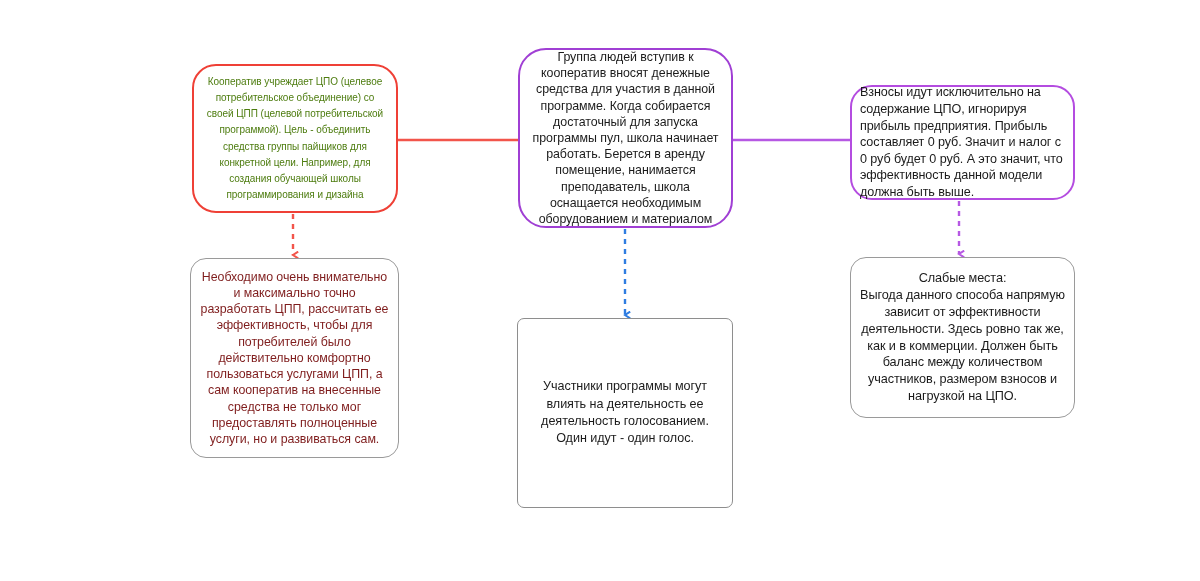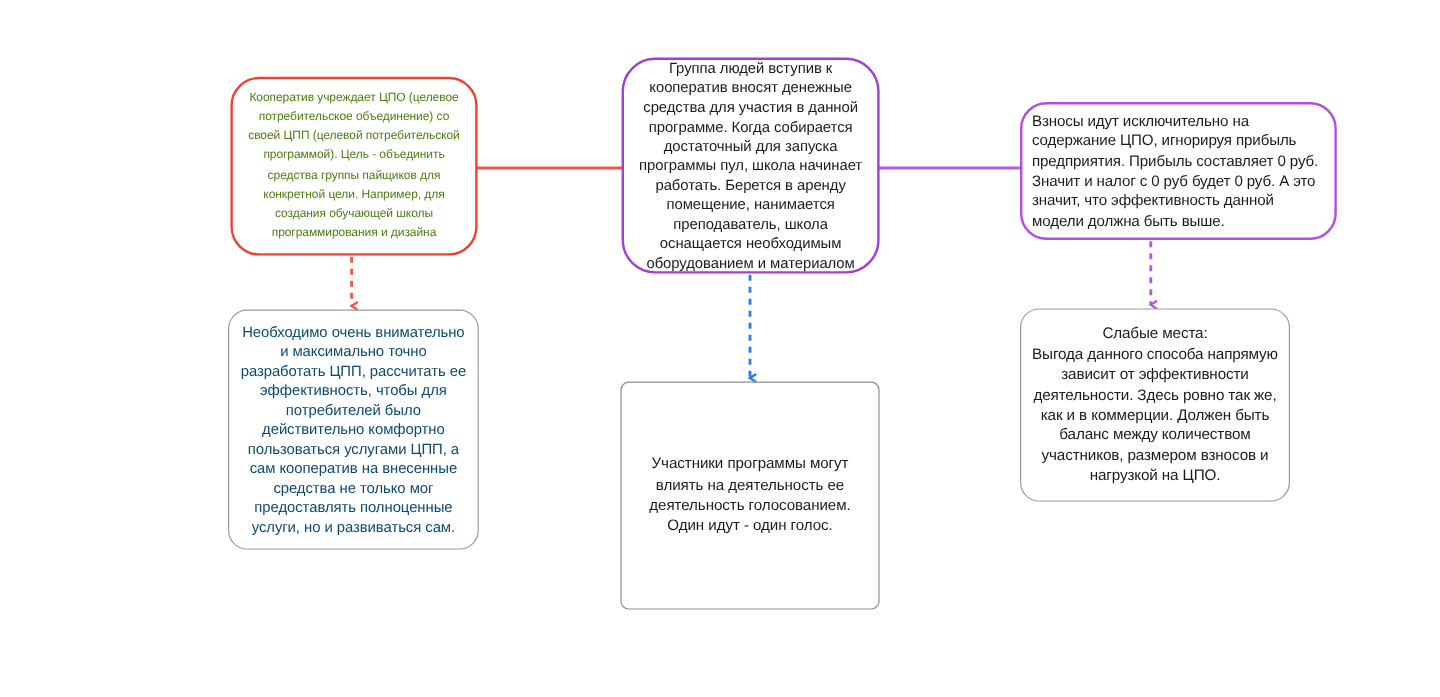--- a/index.html
+++ b/index.html
@@ -68,21 +68,21 @@
   #node-group .txt {
     color: #1b1b1b;
     font-size: 12.4px;
     line-height: 16.2px;
     letter-spacing: -0.05px;
   }
 
   
   #node-fees {
     left: 850px;  top: 85px;
-    width: 264px; height: 115px;
+    width: 225px; height: 115px;
     border: 2px solid #b44ce0;
     border-radius: 22px;
     padding: 3px 8px;
   }
   #node-fees .txt {
     color: #1b1b1b;
     font-size: 12.6px;
     line-height: 16.6px;
     text-align: left;
     letter-spacing: -0.1px;
@@ -90,21 +90,21 @@
 
   
   #node-cpp {
     left: 190px;  top: 258px;
     width: 209px; height: 200px;
     border: 1.6px solid #9a9a9a;
     border-radius: 16px;
     padding: 4px 8px;
   }
   #node-cpp .txt {
-    color: #0c4a6e;
+    color: #7f1d1d;
     font-size: 12.4px;
     line-height: 16.2px;
     letter-spacing: -0.05px;
   }
 
   
   #node-vote {
     left: 517px;  top: 318px;
     width: 216px; height: 190px;
     border: 1.6px solid #8e8e8e;

